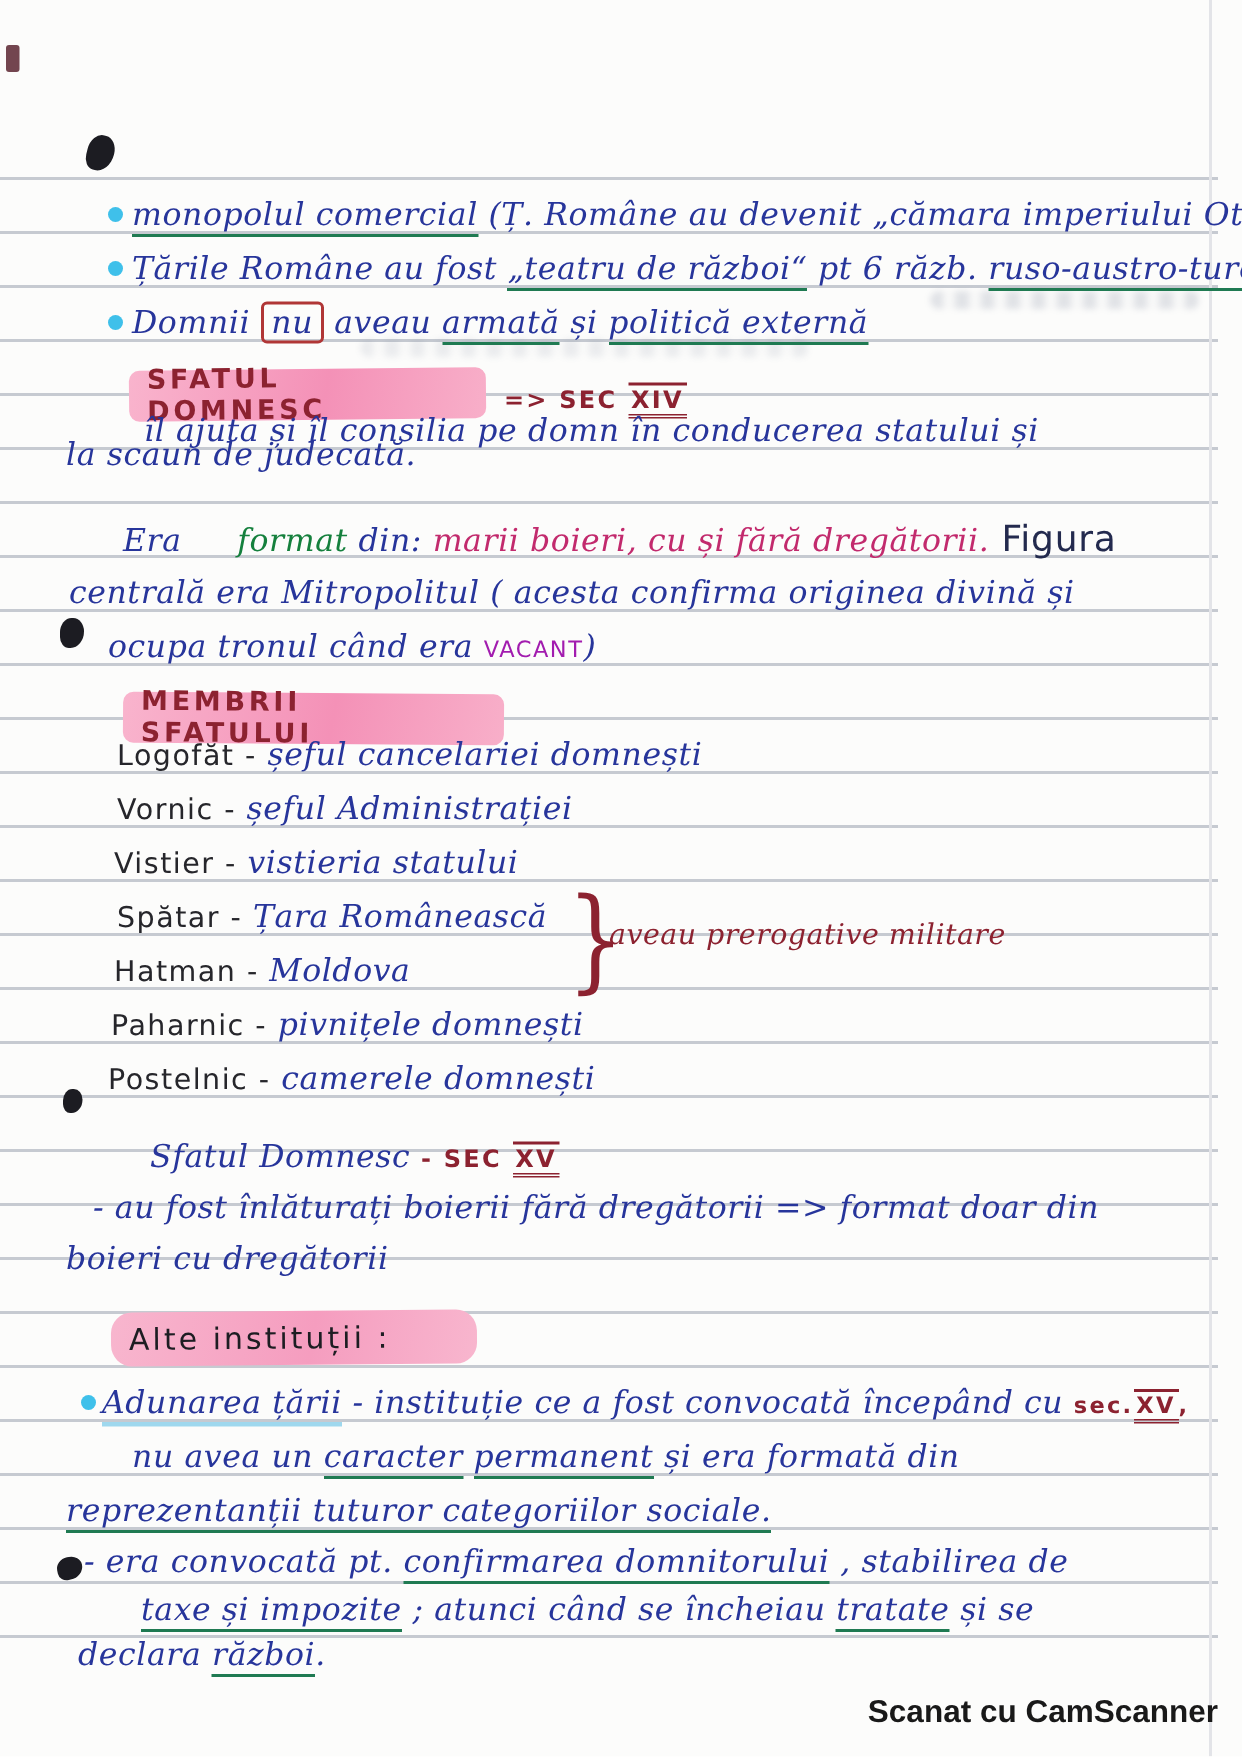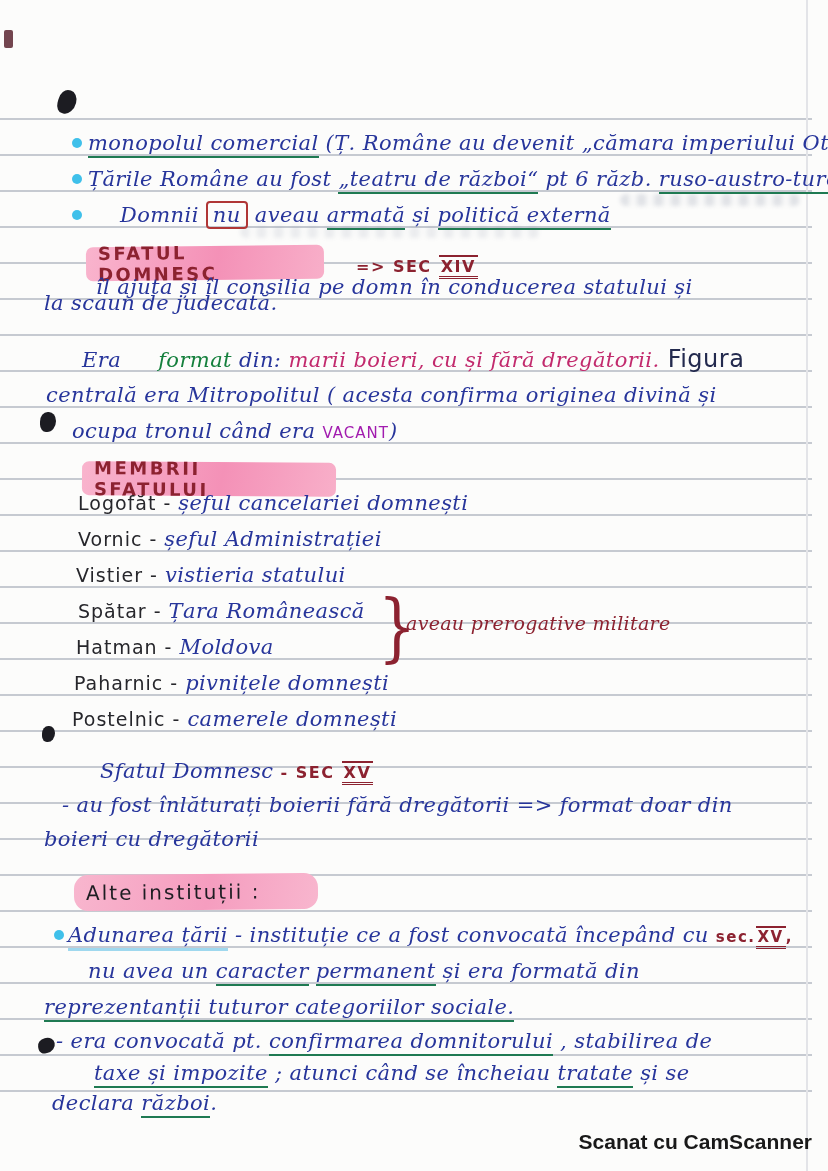--- a/index.html
+++ b/index.html
@@ -86,28 +86,28 @@
   <div class="line" style="left:88px;top:128px;">
     <span class="ulg">monopolul comercial</span><span> (Ț. Române au devenit „cămara imperiului Otoman“</span>
   </div>
 
   <div class="bullet" style="left:72px;top:174px;"></div>
   <div class="line" style="left:88px;top:164px;">
     <span>Țările Române au fost </span><span class="ulg">„teatru de război“</span><span> pt 6 răzb. </span><span class="ulg">ruso-austro-turce</span>
   </div>
 
   <div class="bullet" style="left:72px;top:210px;"></div>
-  <div class="line" style="left:88px;top:200px;margin-left:32px;">
+  <div class="line" style="left:88px;top:200px;">
     <span>Domnii </span><span class="boxn">nu</span><span> aveau </span><span class="ulg">armată</span><span> și </span><span class="ulg">politică externă</span>
   </div>
 
   <div class="hl-pink" style="left:86px;top:246px;width:238px;height:34px;">
     <span class="hl-title">SFATUL DOMNESC</span>
   </div>
-  <div class="line" style="left:336px;top:250px;margin-left:20px;">
+  <div class="line" style="left:336px;top:250px;">
     <span class="sec-ref">=&gt; SEC</span><span class="sec-ref"> </span><span class="sec-ref rn">XIV</span>
   </div>
 
   <div class="line" style="left:96px;top:272px;"><span>îl ajuta și îl consilia pe domn în conducerea statului și</span></div>
   <div class="line" style="left:44px;top:288px;"><span>la scaun de judecată.</span></div>
   <div class="line" style="left:82px;top:344px;">
     <span>Era </span><span class="green">format</span><span> din: </span><span class="magenta">marii boieri, cu și fără dregătorii.</span><span class="print-navy"> Figura</span>
   </div>
   <div class="line" style="left:46px;top:380px;text-align:center;"><span>centrală era Mitropolitul ( acesta confirma originea divină și</span></div>
   <div class="line" style="left:72px;top:416px;">

